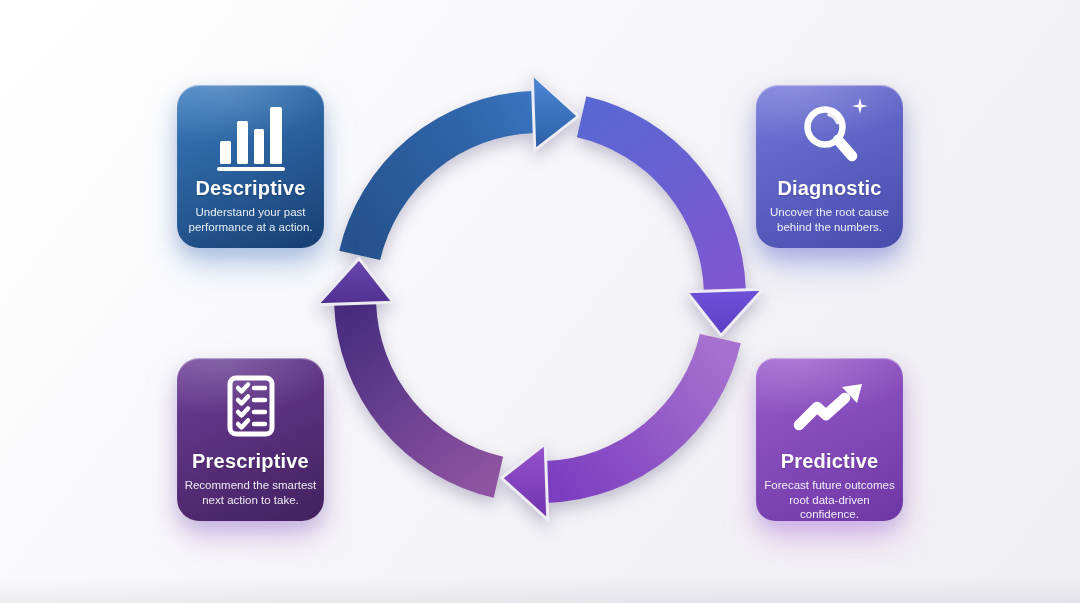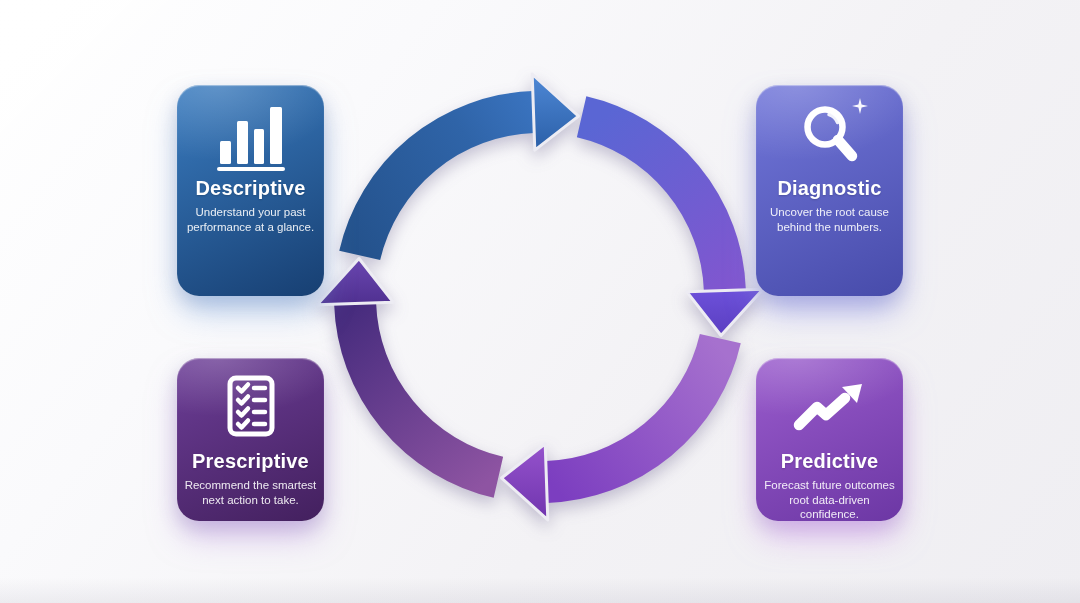--- a/index.html
+++ b/index.html
@@ -19,32 +19,32 @@
     pointer-events:none;
   }
   .stage::after{ 
     content:"";position:absolute;left:0;bottom:0;width:100%;height:26px;
     background:linear-gradient(180deg,rgba(120,118,140,0) 0%,rgba(120,118,140,0.10) 100%);
     pointer-events:none;
   }
 
   
   .card{
-    position:absolute;width:147px;height:211px;border-radius:22px;
+    position:absolute;width:147px;height:163px;border-radius:22px;
     color:#fff;text-align:center;
   }
   .card::before{ 
     content:"";position:absolute;inset:0;border-radius:22px;
     background:radial-gradient(130% 55% at 28% 0%,rgba(255,255,255,0.20),rgba(255,255,255,0) 65%);
     pointer-events:none;
   }
   #card-0{left:177px;top:85px;}
   #card-1{left:756px;top:85px;}
   #card-2{left:177px;top:358px;height:163px;}
-  #card-3{left:756px;top:358px;height:163px;}
+  #card-3{left:756px;top:358px;height:163px;border-radius:19px;}
 
   .card-title{
     position:absolute;top:92px;left:0;width:100%;
     font-size:20px;font-weight:700;letter-spacing:0.2px;line-height:22px;
     text-shadow:0 1px 2px rgba(0,0,0,0.18);
   }
   .card-sub{
     position:absolute;top:120px;left:50%;transform:translateX(-50%);
     width:136px;font-size:11.5px;line-height:14.5px;
     color:rgba(255,255,255,0.90);
@@ -119,21 +119,21 @@
 
   <div class="card" id="card-0" style="background: linear-gradient(155deg, rgb(58, 124, 192) 0%, rgb(23, 63, 114) 100%); box-shadow: rgba(125, 170, 225, 0.55) 0px 18px 32px -4px, rgba(90, 95, 140, 0.25) 0px 8px 18px, rgba(255, 255, 255, 0.45) 0px 1px 1px inset;">
     <svg class="card-icon icon-bars" width="68" height="66" viewBox="0 0 68 66">
       <rect x="3" y="36" width="11" height="23" rx="1.5" fill="#fff"></rect>
       <rect x="20" y="16" width="11" height="43" rx="1.5" fill="#fff"></rect>
       <rect x="37" y="24" width="10" height="35" rx="1.5" fill="#fff"></rect>
       <rect x="53" y="2" width="12" height="57" rx="1.5" fill="#fff"></rect>
       <rect x="0" y="62" width="68" height="4" rx="2" fill="#fff"></rect>
     </svg>
     <div class="card-title">Descriptive</div>
-    <div class="card-sub">Understand your past performance at a glance.</div>
+    <div class="card-sub">Understand your past performance at a action.</div>
   </div>
 
   <div class="card" id="card-1" style="background: linear-gradient(155deg, rgb(114, 119, 218) 0%, rgb(71, 75, 170) 100%); box-shadow: rgba(140, 145, 235, 0.6) 0px 18px 32px -4px, rgba(90, 95, 140, 0.25) 0px 8px 18px, rgba(255, 255, 255, 0.45) 0px 1px 1px inset;">
     <svg class="card-icon icon-magnifier" width="60" height="64" viewBox="0 0 60 64">
       <circle cx="25" cy="27" r="17.5" fill="none" stroke="#fff" stroke-width="6.5"></circle>
       <path d="M 29 14.5 A 13 13 0 0 1 37.5 22.5" fill="none" stroke="#fff" stroke-width="3.5" stroke-linecap="round" opacity="0.9"></path>
       <line x1="38" y1="40" x2="52" y2="56" stroke="#fff" stroke-width="10.5" stroke-linecap="round"></line>
     </svg>
     <svg class="sparkle" width="16" height="16" viewBox="0 0 24 24">
       <path d="M12 0 L14.4 9.6 L24 12 L14.4 14.4 L12 24 L9.6 14.4 L0 12 L9.6 9.6 Z" fill="#fff" opacity="0.95"></path>

